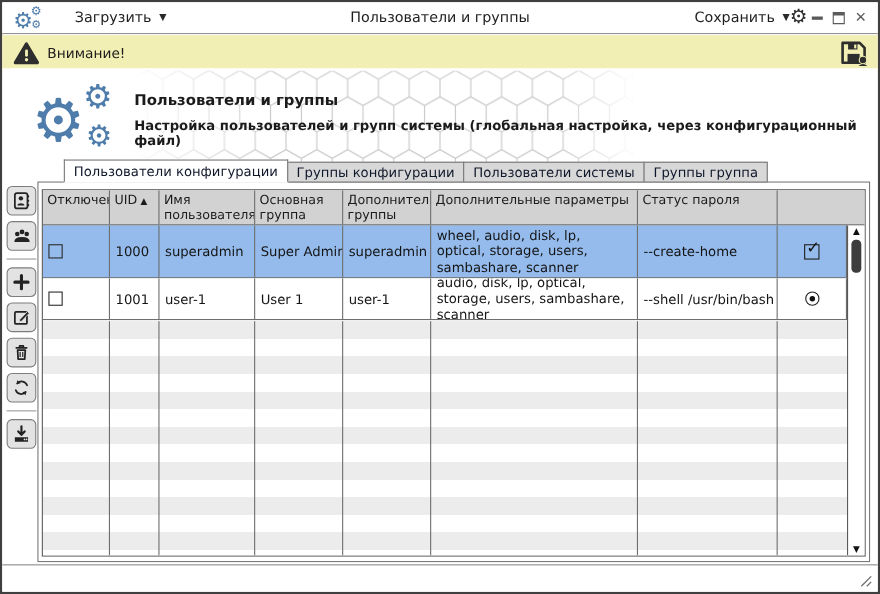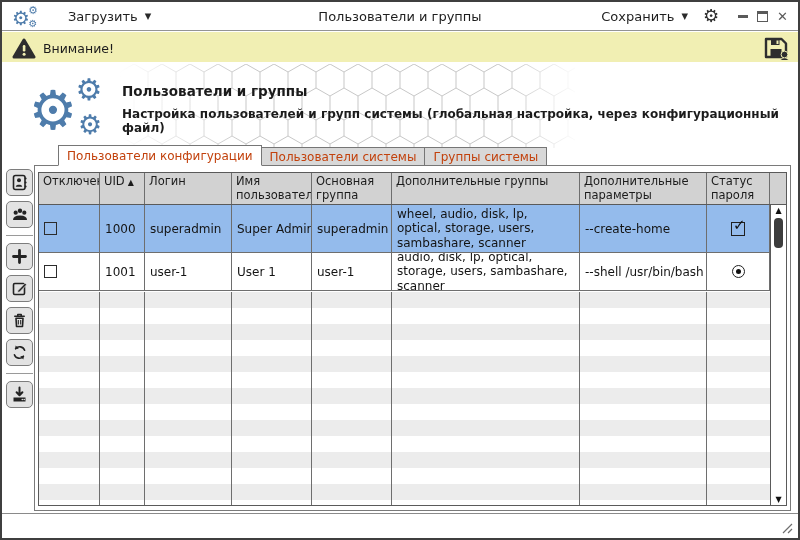--- a/index.html
+++ b/index.html
@@ -5,21 +5,21 @@
   * { margin:0; padding:0; box-sizing:border-box; }
   html,body { width:800px; height:540px; font-family:"DejaVu Sans", sans-serif; background:#fff; }
   .window { position:absolute; left:0; top:0; width:800px; height:540px; border:2px solid #3f3f3f; background:#fff; overflow:hidden; }
 
   
   .titlebar { position:absolute; left:0; top:0; width:796px; height:29px; background:#fff; border-bottom:1px solid #949494; display:flex; align-items:center; }
   .app-icon { margin-left:8px; width:30px; height:26px; }
   .menu-btn { display:flex; align-items:center; gap:7px; font-size:13px; color:#1e1e1e; margin-left:28px; cursor:default; }
   .dd-arrow { font-size:8.5px; color:#2a2a2a; }
   .tb-title { position:absolute; left:0; right:0; text-align:center; font-size:13px; color:#1e1e1e; pointer-events:none; }
-  .tb-right { margin-left:auto; display:flex; align-items:center; gap:15px; margin-right:10px;text-align:center; }
+  .tb-right { margin-left:auto; display:flex; align-items:center; margin-right:10px;text-align:center; }
   .tb-gear { font-size:18px; color:#2e2e2e; line-height:1; }
   .win-controls { display:flex; align-items:center; gap:9px; margin-left:4px; }
   .wc-min { width:10px; height:12px; position:relative; }
   .wc-min::after { content:""; position:absolute; left:0; top:5px; width:10px; height:2.5px; background:#5a5a5a; }
   .wc-max { width:11px; height:11px; border:1.5px solid #5a5a5a; border-top:3.5px solid #5a5a5a; }
   .wc-close { font-size:13px; color:#5a5a5a; font-weight:bold; line-height:1; }
 
   
   .warnbar { position:absolute; left:0; top:30px; width:796px; height:34px; background:#f1efb3; border-bottom:1px solid #6d6d6d; display:flex; align-items:center; }
   .warn-tri { margin-left:10px; }
@@ -28,21 +28,21 @@
 
   
   .content { position:absolute; left:0; top:60px; width:796px; height:451px; background:#fff; }
   .hexbg { position:absolute; left:118px; top:2px; }
   .logo { position:absolute; left:24px; top:12px; }
   .page-title { position:absolute; left:120px; top:21px; font-size:13.5px; font-weight:700; color:#1b1b1b; }
   .page-sub { position:absolute; left:120px; top:45px; font-size:12px; font-weight:700; color:#1b1b1b; }
 
   
   .tabs { position:absolute; left:56px; top:83px; height:21px; display:flex; align-items:flex-end; z-index:3; }
-  .tab { height:19px; padding:0 8px; display:flex; align-items:center; font-size:12px; color:#c2410c; background:#d8d8d8; border:1px solid #767676; margin-left:-1px; cursor:default; white-space:nowrap; }
+  .tab { height:19px; padding:0 8px; display:flex; align-items:center; font-size:12px; color:#0f172a; background:#d8d8d8; border:1px solid #767676; margin-left:-1px; cursor:default; white-space:nowrap; }
   .tab.active { background:#fff; height:21px; border-bottom:1px solid #fff; z-index:4; margin-left:0; }
 
   
   .panel { position:absolute; left:32px; top:103px; width:757px; height:346px; border:1px solid #7a7a7a; background:#fff; }
 
   
   .toolbar { position:absolute; left:2px; top:107px; width:31px; display:flex; flex-direction:column; align-items:center; }
   .tbtn { width:27px; height:27px; background:#e3e3e3; border:1px solid #7d7d7d; border-radius:5px; margin-bottom:5px; display:flex; align-items:center; justify-content:center; }
   .tsep { width:27px; height:1px; background:#9a9a9a; margin:2px 0 7px; }
 
@@ -149,22 +149,23 @@
     <svg class="logo" width="84" height="68" viewBox="0 0 84 68">
       <text class="gear-glyph" x="27" y="36" font-size="54" text-anchor="middle" dominant-baseline="central">⚙</text>
       <text class="gear-glyph" x="63" y="15" font-size="30" text-anchor="middle" dominant-baseline="central">⚙</text>
       <text class="gear-glyph" x="64" y="50" font-size="27" text-anchor="middle" dominant-baseline="central">⚙</text>
     </svg>
     <div class="page-title">Пользователи и группы</div>
     <div class="page-sub">Настройка пользователей и групп системы (глобальная настройка, через конфигурационный файл)</div>
 
     <div class="tabs">
       <div class="tab active">Пользователи конфигурации</div>
+      <div class="tab">Группы конфигурации</div>
       <div class="tab">Пользователи системы</div>
-      <div class="tab">Группы системы</div>
+      <div class="tab">Группы группа</div>
     </div>
 
     <div class="panel"></div>
 
     <div class="toolbar">
       <div class="tbtn">
         <svg width="17" height="17" viewBox="0 0 17 17">
           <rect class="ticon" x="2.5" y="1.5" width="11.5" height="14" rx="2"></rect>
           <circle cx="8" cy="6.3" r="2" fill="#232323"></circle>
           <path d="M4.8 12.8 c0-2.6 6.4-2.6 6.4 0 Z" fill="#232323"></path>
@@ -217,21 +218,20 @@
           <circle cx="11.3" cy="13.5" r="0.8" fill="#e3e3e3"></circle>
           <circle cx="13.2" cy="13.5" r="0.8" fill="#e3e3e3"></circle>
         </svg>
       </div>
     </div>
 
     <div class="tbl">
       <div class="thead">
         <div class="th">Отключен</div>
         <div class="th"><span>UID</span><span class="sort-ic">▲</span></div>
-        <div class="th">Логин</div>
         <div class="th">Имя пользователя</div>
         <div class="th">Основная группа</div>
         <div class="th">Дополнительные группы</div>
         <div class="th">Дополнительные параметры</div>
         <div class="th">Статус пароля</div>
         <div class="th"></div>
       </div>
 
       <div class="trow row-sel">
         <div class="td">

